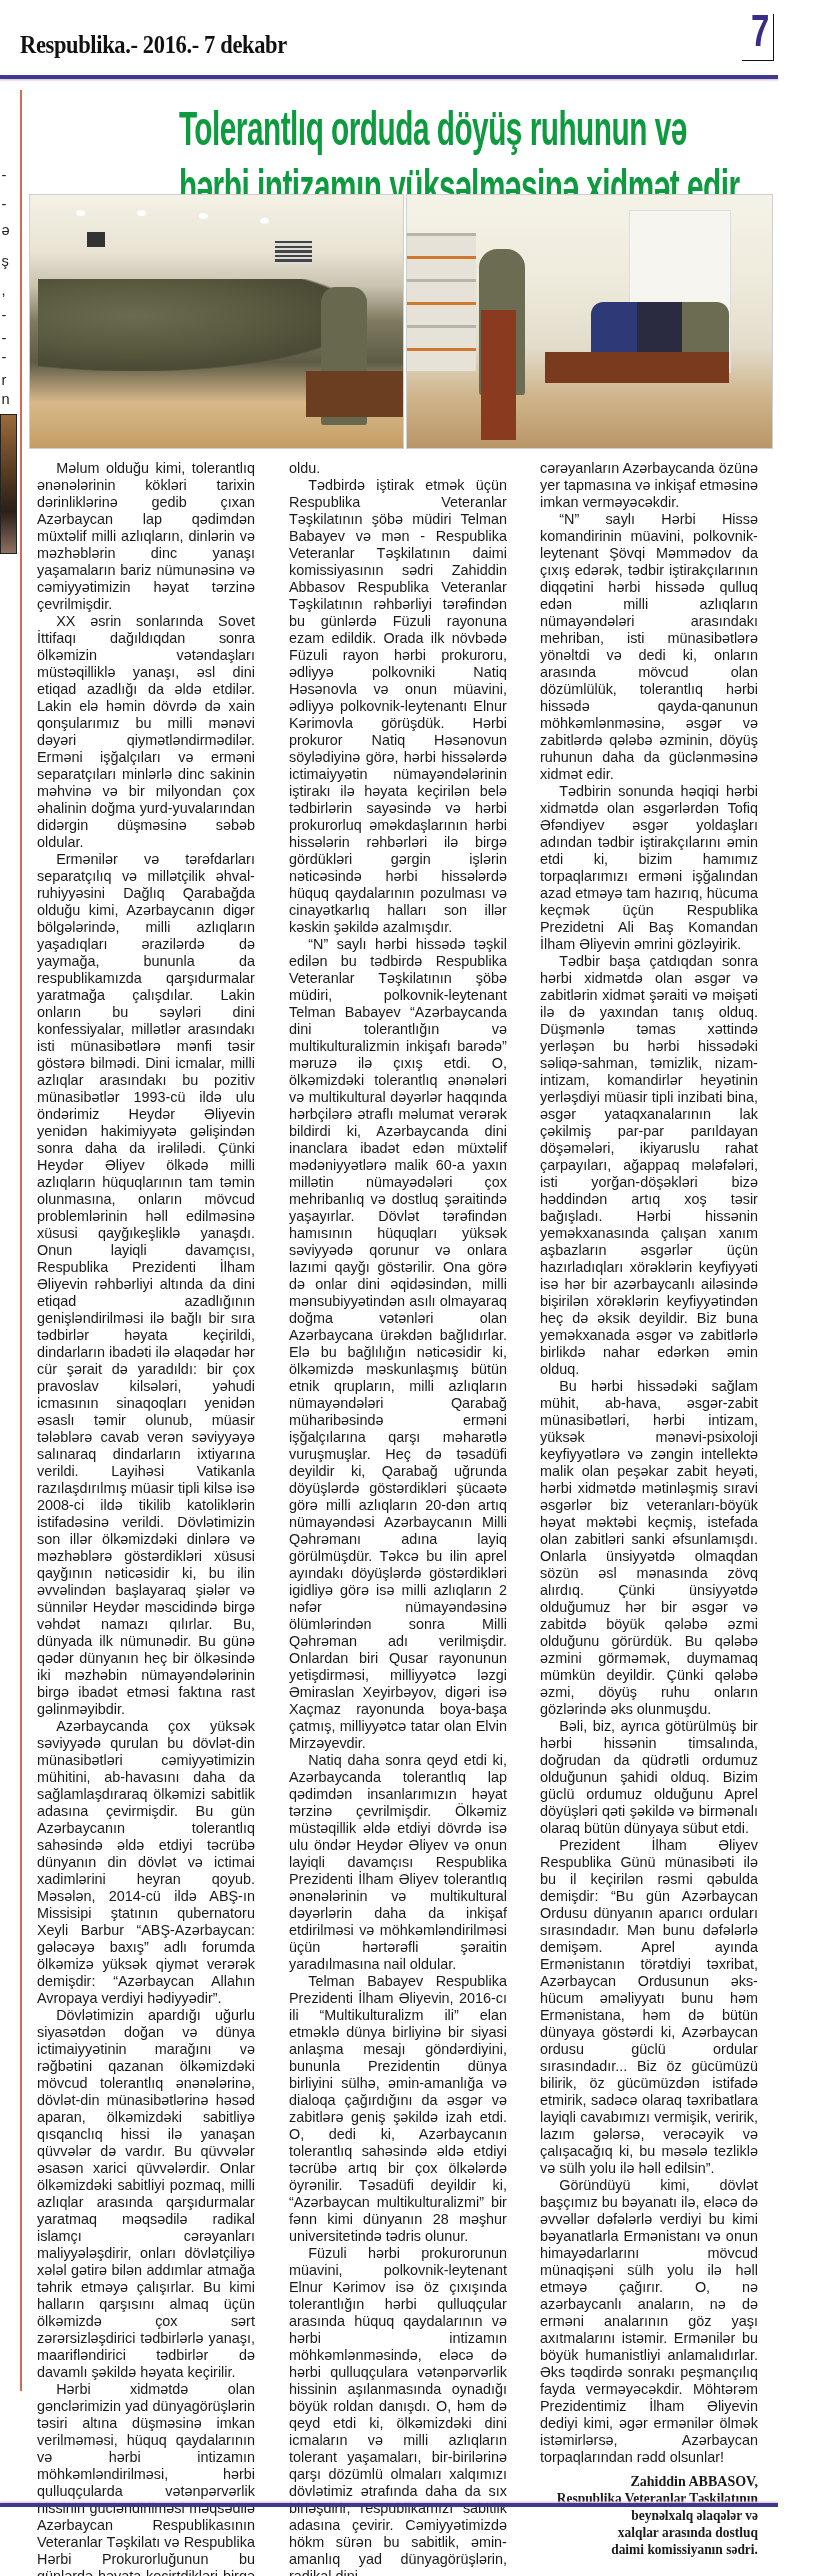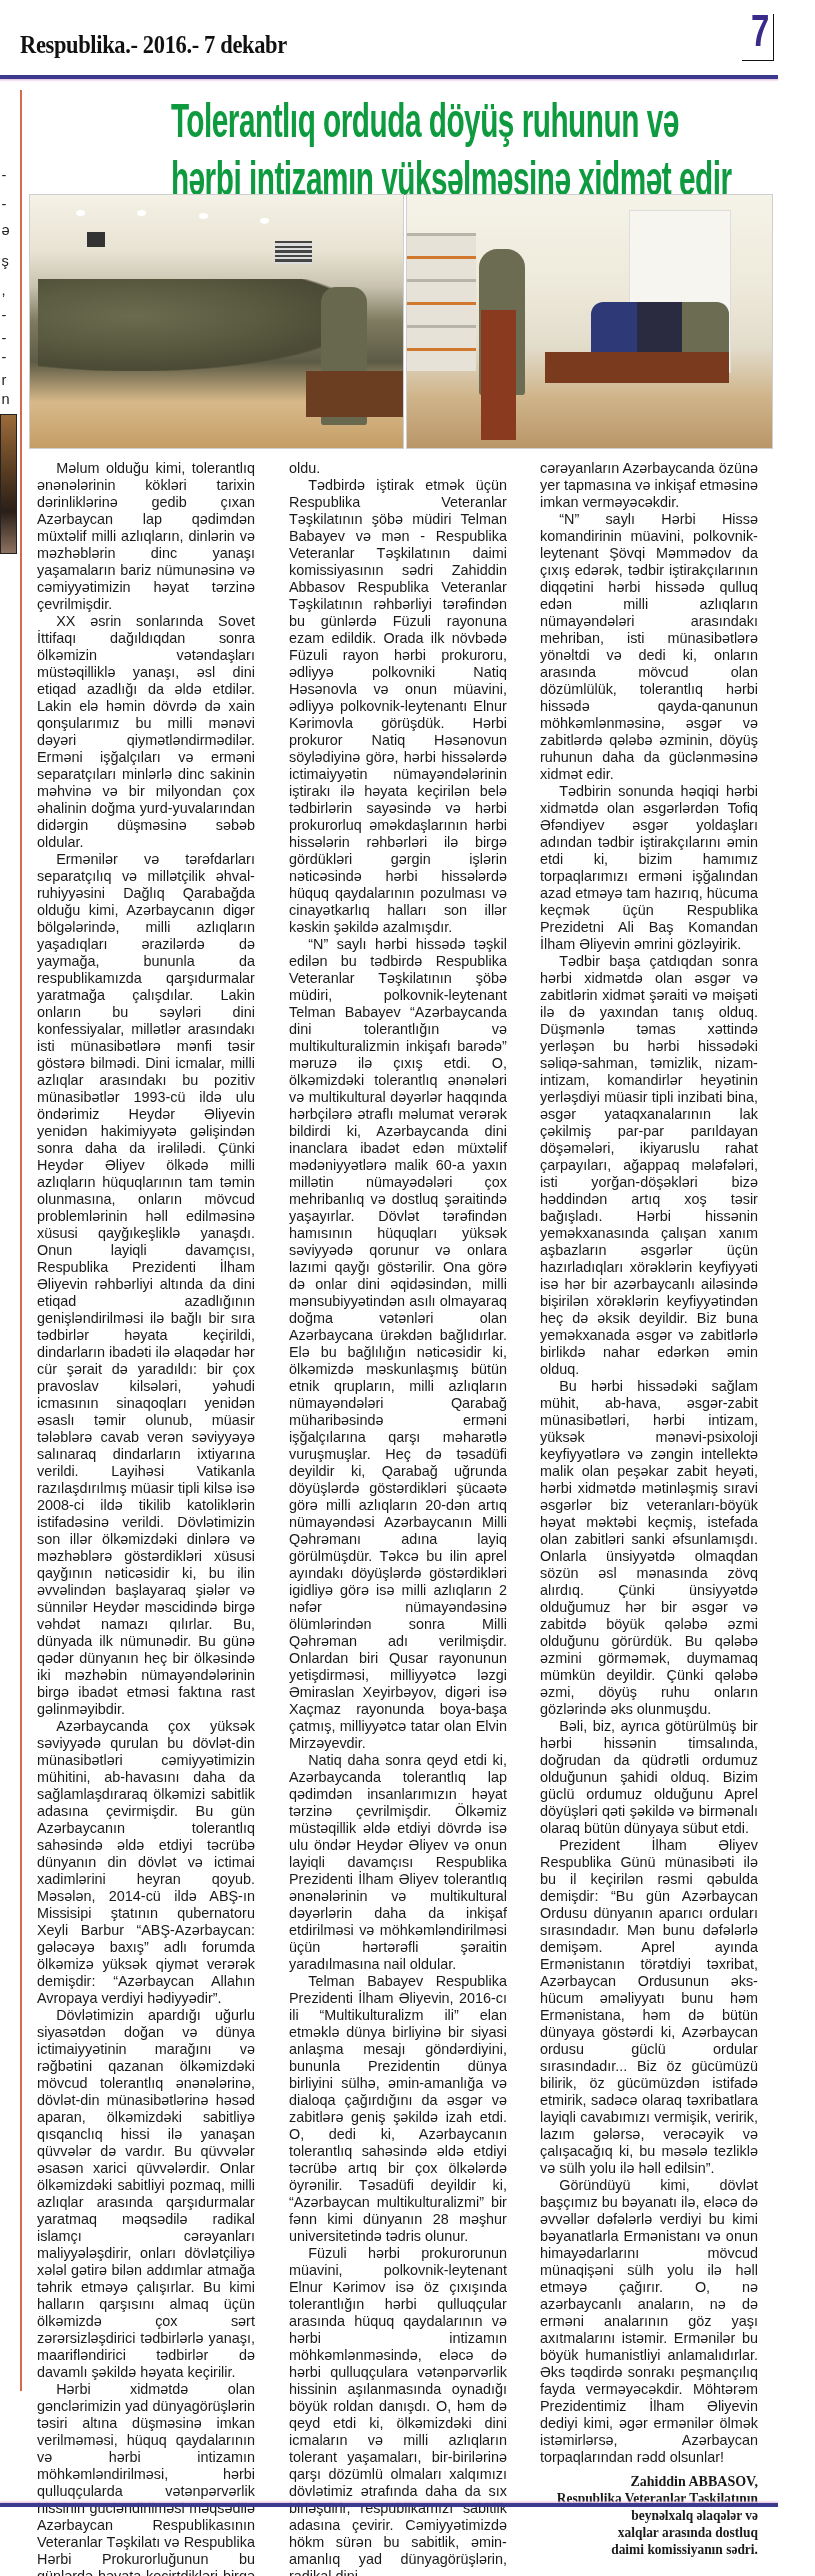--- a/index.html
+++ b/index.html
@@ -46,21 +46,21 @@
   <div class="neighbor-photo" style="top:414px"></div>
 </div>
 
 <div class="masthead">Respublika.- 2016.- 7 dekabr</div>
 <div class="page-number-box">
   <span class="page-number">7</span>
 </div>
 <div class="header-rule"></div>
 <div class="left-rule"></div>
 
-<h1 class="headline" style="margin:0;">
+<h1 class="headline" style="margin:8px;">
   <span class="line">Tolerantlıq orduda döyüş ruhunun və</span>
   <span class="line">hərbi intizamın yüksəlməsinə xidmət edir</span>
 </h1>
 
 <div class="photo photo-left">
   <div class="ph-shape" style="left:46px;top:15.3px;width:9.2px;height:6.1px;background:#fff;border-radius:50%;box-shadow:61px 0 #fff,123px 3.1px #fff,184px 7.7px #fff;"></div>
   <div class="ph-shape" style="left:57px;top:37px;width:18.4px;height:15.3px;background:#333;"></div>
   <div class="ph-shape" style="left:245px;top:46px;width:37px;height:23px;background:repeating-linear-gradient(180deg,#444 0 2.3px,#ddd 2.3px 4.6px);"></div>
   <div class="ph-shape" style="left:7.7px;top:84px;width:322px;height:92px;background:radial-gradient(ellipse at 30% 40%,#6a6b4f 0,#5a5a40 40%,#4a4a35 70%,transparent 72%);"></div>
   <div class="ph-shape" style="left:291px;top:92px;width:46px;height:138px;background:#67684e;border-radius:15.3px 15.3px 3.1px 3.1px;"></div>

